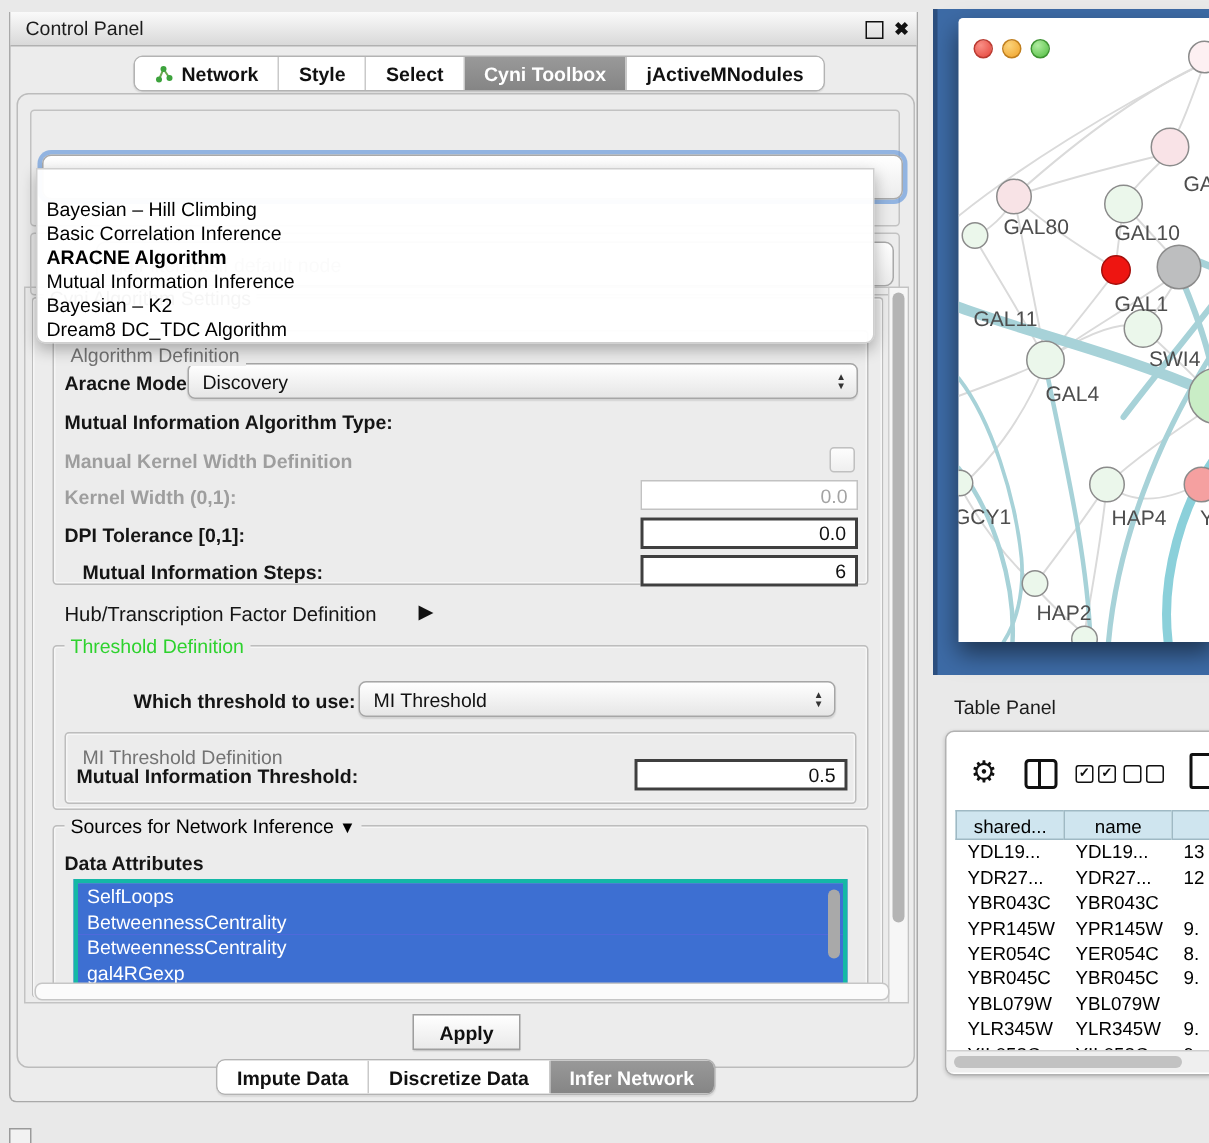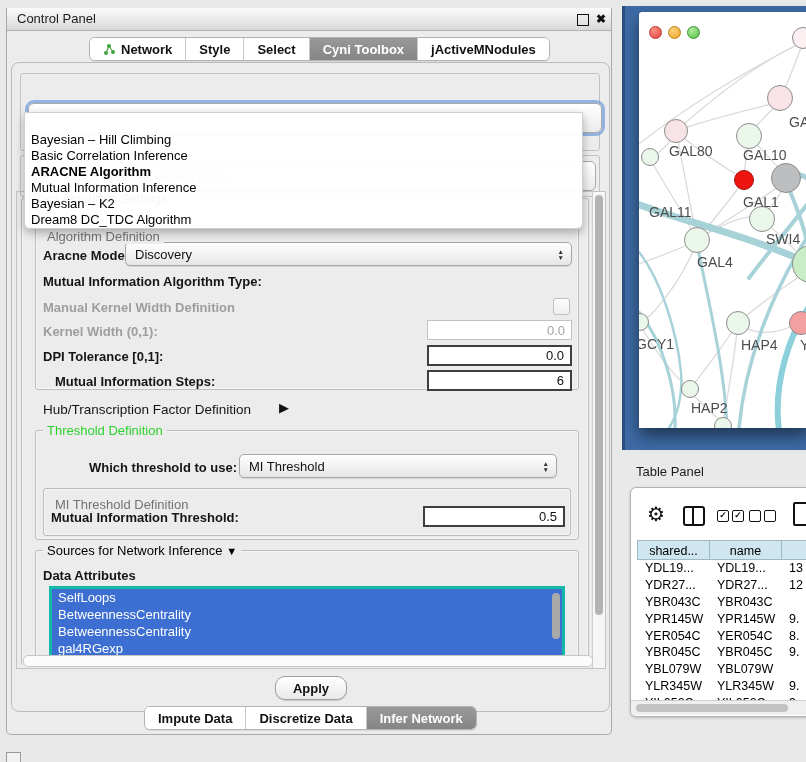--- a/index.html
+++ b/index.html
@@ -55,21 +55,21 @@
   .field.dis{border:1px solid #c2c2c2;color:#a3a3a3;}
   .cb{position:absolute;width:15px;height:15px;border:1px solid #c0c0c0;border-radius:3px;
       background:linear-gradient(#fdfdfd,#efefef);}
   
   .attrlist{position:absolute;background:#8b5cf6;border:3px solid #14b8a6;overflow:hidden;}
   .attrlist .li{height:17px;line-height:17px;background:#3d6fd2;color:#fff;font-size:13px;padding-left:6px;}
   .vscroll{position:absolute;background:#f6f6f6;border-left:1px solid #cfcfcf;}
   .thumb{position:absolute;background:#b4b4b4;border-radius:4px;}
   .hscroll{position:absolute;background:#fbfbfb;border:1px solid #c6c6c6;border-radius:5px;}
   .btn{position:absolute;background:linear-gradient(#fff,#e9e9e9);border:1px solid #9e9e9e;
-       border-radius:10px;font-size:13px;font-weight:bold;color:#111;display:flex;align-items:center;
+       border-radius:0;font-size:13px;font-weight:bold;color:#111;display:flex;align-items:center;
        justify-content:center;box-shadow:0 1px 1px rgba(0,0,0,.15);}
   
   .bluedesk{position:absolute;left:622px;top:6px;width:184px;height:444px;background:#3d6ba6;
             border-left:3px solid #2c4f7f;box-sizing:border-box;}
   .netwin{position:absolute;left:14px;top:6px;width:170px;height:416px;background:#fff;
           border-radius:3px 3px 0 0;box-shadow:0 8px 16px rgba(0,0,0,.5);overflow:hidden;}
   .tl{position:absolute;top:14px;width:13px;height:13px;border-radius:50%;box-sizing:border-box;}
   .node{position:absolute;border-radius:50%;border:1.5px solid #8b8b8b;box-sizing:border-box;}
   .nlabel{position:absolute;font-size:14px;color:#4d4d4d;white-space:nowrap;}
   

